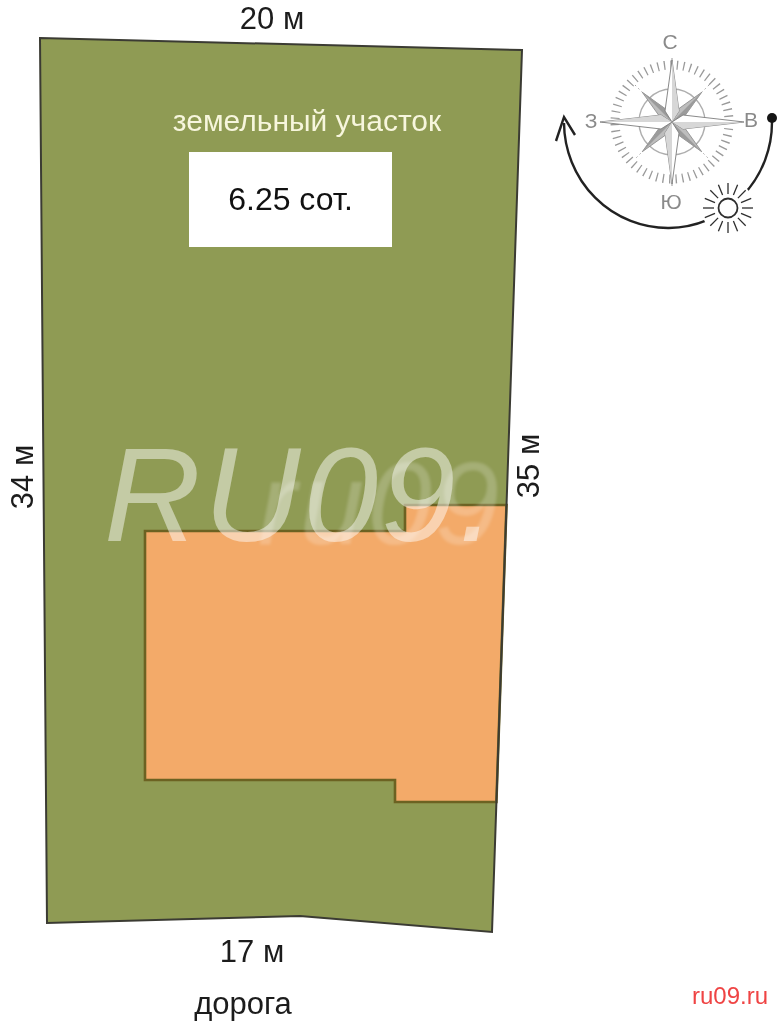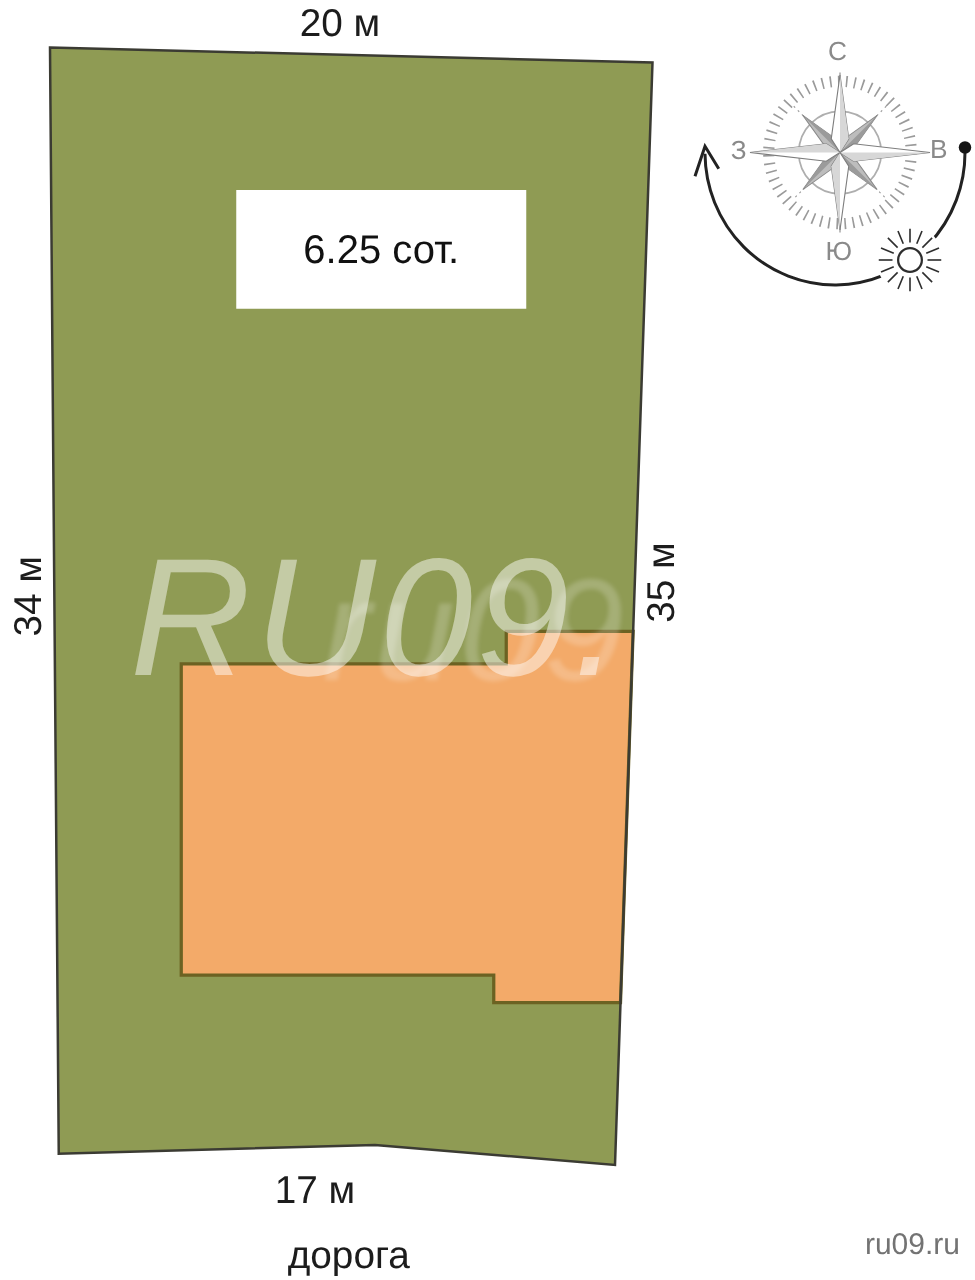--- a/index.html
+++ b/index.html
@@ -6,26 +6,26 @@
   .stage{
     position:relative;width:780px;height:1024px;background:#ffffff;overflow:hidden;
     font-family:"Liberation Sans","DejaVu Sans",sans-serif;color:#1c1c1c;
   }
   .stage svg{position:absolute;left:0;top:0;z-index:0;}
   .lbl{position:absolute;z-index:3;white-space:nowrap;transform:translate(-50%,-50%);}
   .dim{font-size:31px;color:#1c1c1c;}
   .dim.vert{transform:translate(-50%,-50%) rotate(-90deg);}
   .plot-title{font-size:30px;color:#f7f6dd;z-index:2;}
   .area-box{
-    position:absolute;left:189px;top:152px;width:232px;height:95px;background:#ffffff;
+    position:absolute;left:189px;top:152px;width:203px;height:95px;background:#ffffff;
     display:flex;align-items:center;justify-content:center;z-index:2;
   }
   .area-box .txt{font-size:32px;color:#111111;}
   .compass-lbl{font-size:21px;color:#8a8a8a;z-index:3;}
-  .credit{position:absolute;right:12px;top:982px;font-size:24px;color:#737373;z-index:3;}
+  .credit{position:absolute;right:12px;top:982px;font-size:24px;color:#ef4444;z-index:3;}
   .wm{position:absolute;z-index:1;pointer-events:none;line-height:1;letter-spacing:3px;font-style:italic;}
   .wm-primary{left:104px;top:428px;font-size:134px;color:rgba(255,255,255,0.48);}
   .wm-secondary{left:258px;top:446px;font-size:116px;color:rgba(255,255,255,0.20);filter:blur(1.5px);}
 </style>
 </head>
 <body>
 
 <div class="stage">
 
   <svg width="780" height="1024" viewBox="0 0 780 1024">
@@ -115,22 +115,23 @@
     </g>
   </svg>
 
   <div class="wm wm-secondary">ru09.ru</div>
   <div class="wm wm-primary">RU09.</div>
 
   <div class="lbl dim" style="left:272px;top:19px;">20 м</div>
   <div class="lbl dim vert" style="left:23px;top:477px;">34 м</div>
   <div class="lbl dim vert" style="left:529px;top:466px;">35 м</div>
   <div class="lbl dim" style="left:252px;top:952px;">17 м</div>
-  <div class="lbl dim" style="left:243px;top:1004px;margin-left:36px;">дорога</div>
+  <div class="lbl dim" style="left:243px;top:1004px;">дорога</div>
 
+  <div class="lbl plot-title" style="left:307px;top:121px;">земельный участок</div>
   <div class="area-box">
     <span class="txt">6.25 сот.</span>
   </div>
 
   <div class="lbl compass-lbl" style="left:670px;top:42px;">С</div>
   <div class="lbl compass-lbl" style="left:751px;top:120px;">В</div>
   <div class="lbl compass-lbl" style="left:591px;top:121px;">З</div>
   <div class="lbl compass-lbl" style="left:671px;top:202px;">Ю</div>
 
   <div class="credit">ru09.ru</div>

